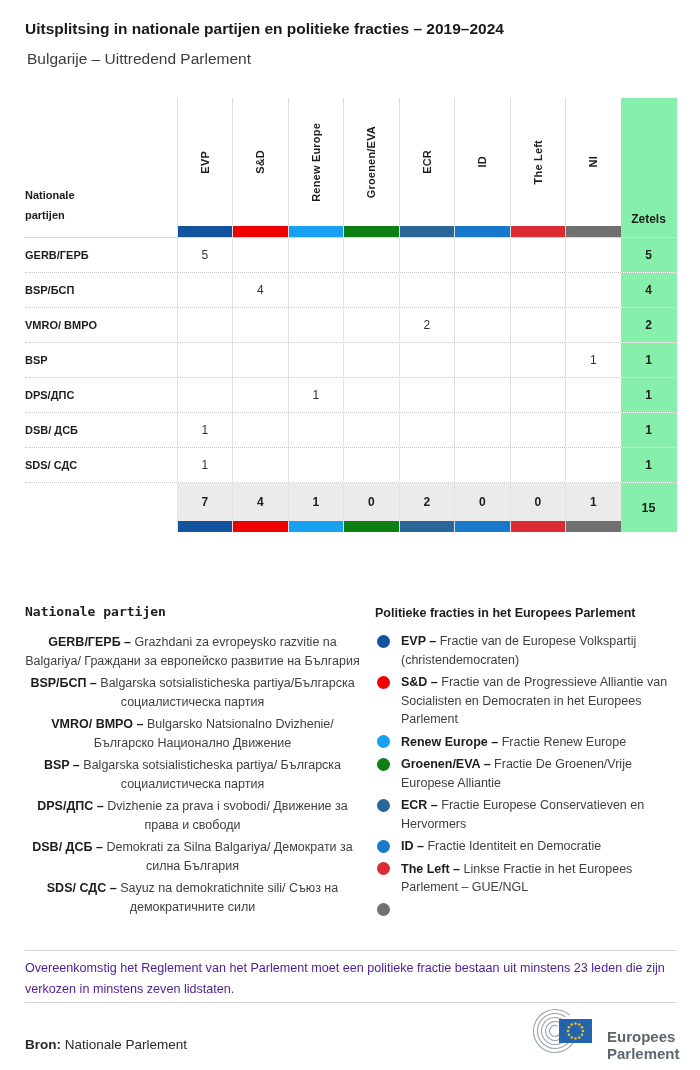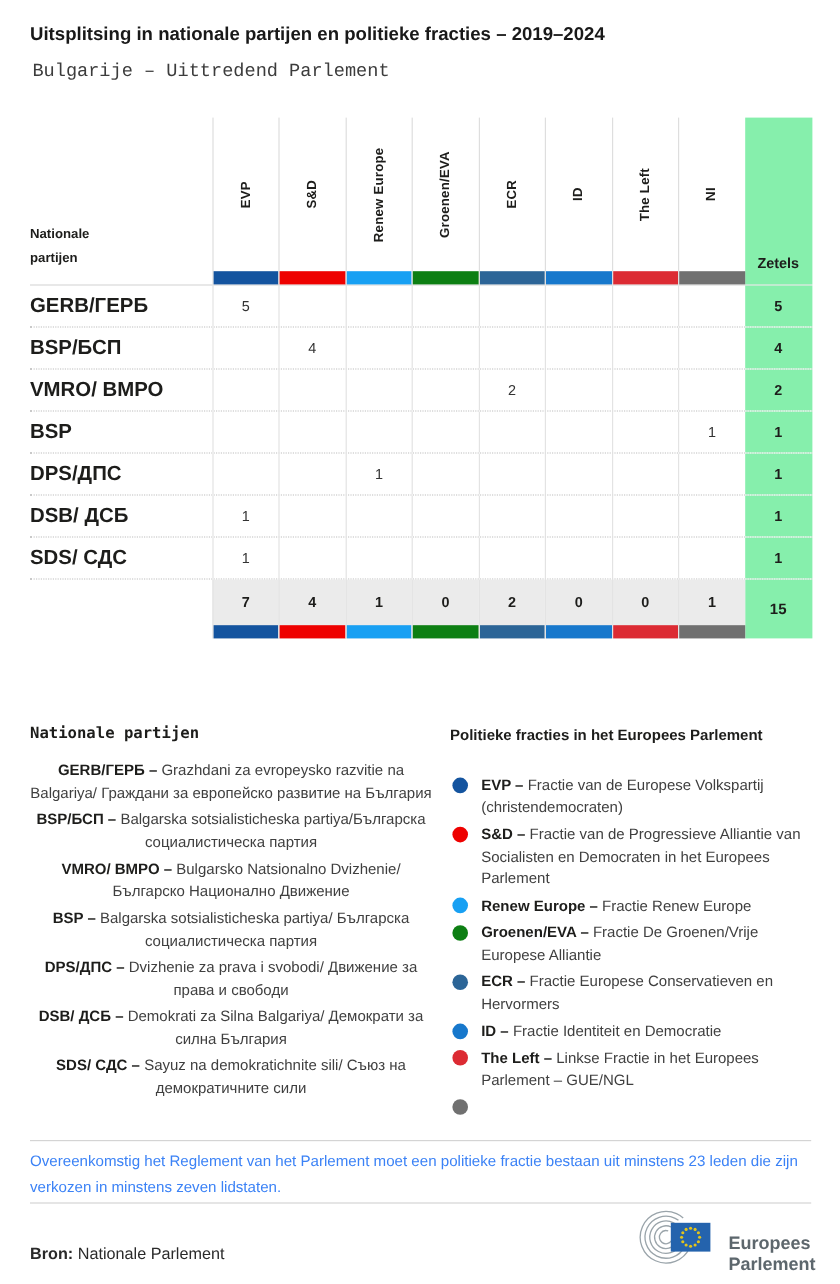--- a/index.html
+++ b/index.html
@@ -2,64 +2,64 @@
 <html><head>
 <meta charset="utf-8">
 <style>
   * { box-sizing: border-box; }
   html,body { margin:0; padding:0; background:#ffffff; }
   .page {
     position:relative; width:700px; height:1070px; background:#ffffff;
     font-family:"Liberation Sans", sans-serif; color:#1d1d1b; overflow:hidden;
   }
   .title { position:absolute; left:25px; top:20px; margin:0; font-size:15.5px; font-weight:bold; color:#191919; }
-  .subtitle { position:absolute; left:27px; top:50px; margin:0; font-size:15.5px; font-weight:normal; color:#3c3c3c;font-family:Liberation Mono, monospace; }
+  .subtitle { position:absolute; left:27px; top:50px; margin:0; font-size:15.5px; font-weight:normal; color:#3c3c3c; }
 
   
   .table { position:absolute; left:25px; top:98px; width:651.5px; }
   .thead { display:flex; height:139px; }
   .label-col { width:151.5px; flex:none; }
   .group-col { width:55.5px; flex:none; border-left:1px solid #dedede; position:relative; }
   .seats-col { width:56px; flex:none; background:#86efac; }
 
   .header-label-cell { display:flex; align-items:flex-end; padding-bottom:12px; }
   .header-label { width:56px; font-weight:bold; font-size:11px; line-height:20px; overflow-wrap:anywhere; }
   .group-header-inner { position:absolute; top:0; left:0; right:0; height:128px;
     display:flex; align-items:center; justify-content:center; }
   .vtext { writing-mode:vertical-rl; transform:rotate(180deg); font-weight:bold; font-size:11px; letter-spacing:0.2px; white-space:nowrap; }
   .head-bar { position:absolute; bottom:0; left:0; right:0; height:11px; }
   .seats-header { display:flex; align-items:flex-end; justify-content:center; padding-bottom:11px; font-weight:bold; font-size:12px; }
 
   .trow { display:flex; height:35px; border-top:1px dotted #c9c9c9; }
   .trow.first { border-top:1px solid #d9d9d9; }
-  .party-cell { display:flex; align-items:center; font-weight:bold; font-size:17px; }
+  .party-cell { display:flex; align-items:center; font-weight:bold; font-size:11px; }
   .num-cell { width:55.5px; flex:none; border-left:1px solid #e3e3e3;
     display:flex; align-items:center; justify-content:center; font-size:12px; color:#333333; }
   .seats-cell { display:flex; align-items:center; justify-content:center; font-weight:bold; font-size:12px; }
 
   .trow.totals { height:50px; }
   .totals .num-cell { background:#ebebeb; position:relative; padding-bottom:11px; font-weight:bold; color:#1d1d1b; }
   .total-bar { position:absolute; bottom:0; left:0; right:0; height:11px; }
   .totals .seats-cell { font-size:12.5px; }
 
   
   .legend-left { position:absolute; left:25px; top:604px; width:335px; }
   .legend-left h3 { margin:0 0 14px 0; font-family:"DejaVu Sans Mono", monospace; font-size:13px; font-weight:bold; color:#1d1d1b; }
   .legend-left p { margin:0 0 4px 0; font-size:12.5px; line-height:18.5px; color:#3f3f3f;text-align:center; }
   .legend-left strong, .legend-right strong { color:#1d1d1b; }
 
   .legend-right { position:absolute; left:375px; top:606px; width:305px; }
-  .legend-right h3 { margin:0 0 25px 0; font-size:12.5px; font-weight:bold; color:#1d1d1b; }
+  .legend-right h3 { margin:0 0 12px 0; font-size:12.5px; font-weight:bold; color:#1d1d1b; }
   .fraction-entry { display:flex; margin-bottom:4px; font-size:12.5px; line-height:18.5px; color:#3f3f3f; }
   .dot { width:13px; height:13px; border-radius:50%; margin:2.5px 11px 0 2px; flex:none; }
 
   
   .rule { position:absolute; left:25px; width:651px; height:1px; background:#d4d4d4; }
   .rule1 { top:950px; } .rule2 { top:1002px; }
-  .note { position:absolute; left:25px; top:958px; width:651px; margin:0; font-size:12.6px; line-height:21px; color:#3b82f6; }
+  .note { position:absolute; left:25px; top:958px; width:651px; margin:0; font-size:12.6px; line-height:21px; color:#4c1d95; }
   .source { position:absolute; left:25px; top:1037px; margin:0; font-size:13.5px; color:#2a2a2a; }
   .logo { position:absolute; left:528px; top:1008px; display:flex; align-items:flex-end; }
   .logo-text { margin-left:9px; font-size:15px; font-weight:bold; color:#5d676d; line-height:17px; }
 </style>
 </head>
 <body>
 
 <div class="page">
 
   <h1 class="title">Uitsplitsing in nationale partijen en politieke fracties – 2019–2024</h1>

